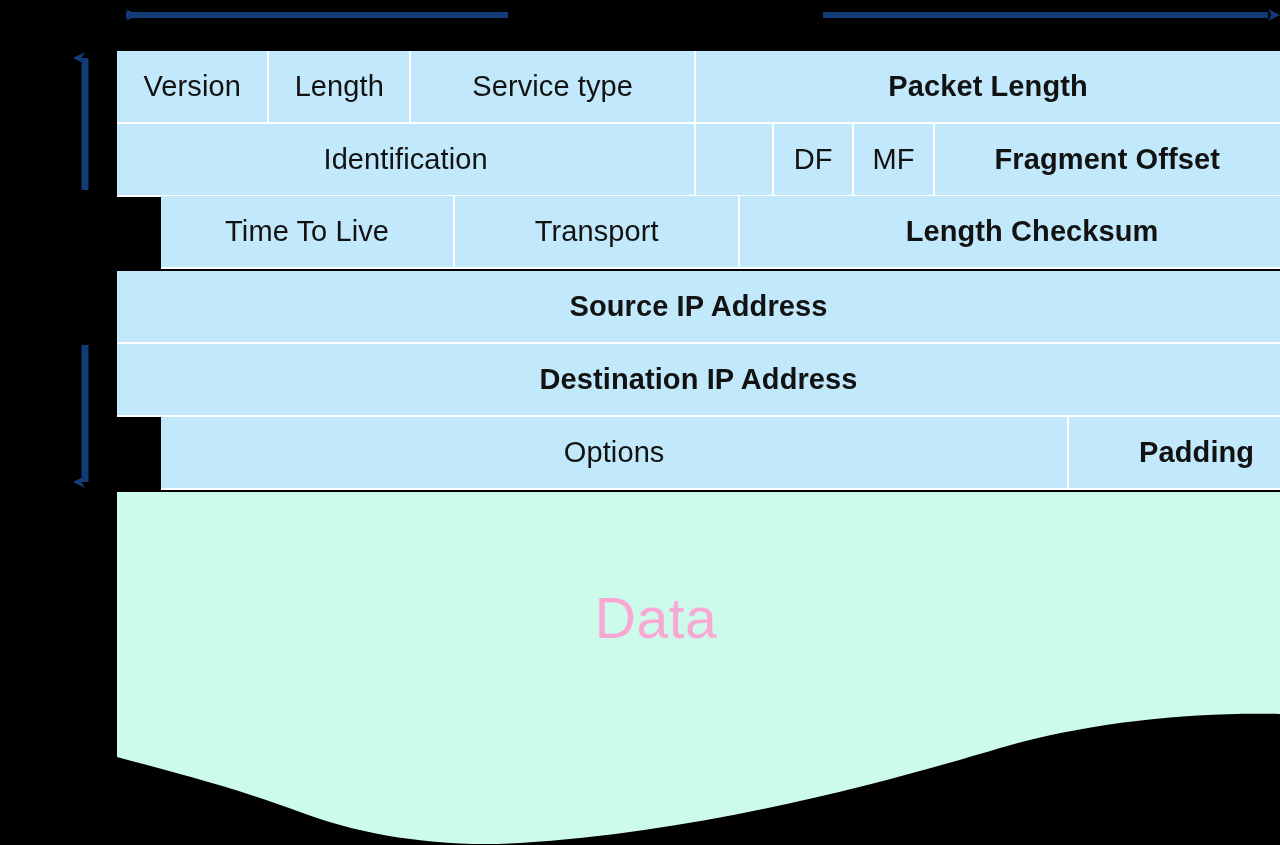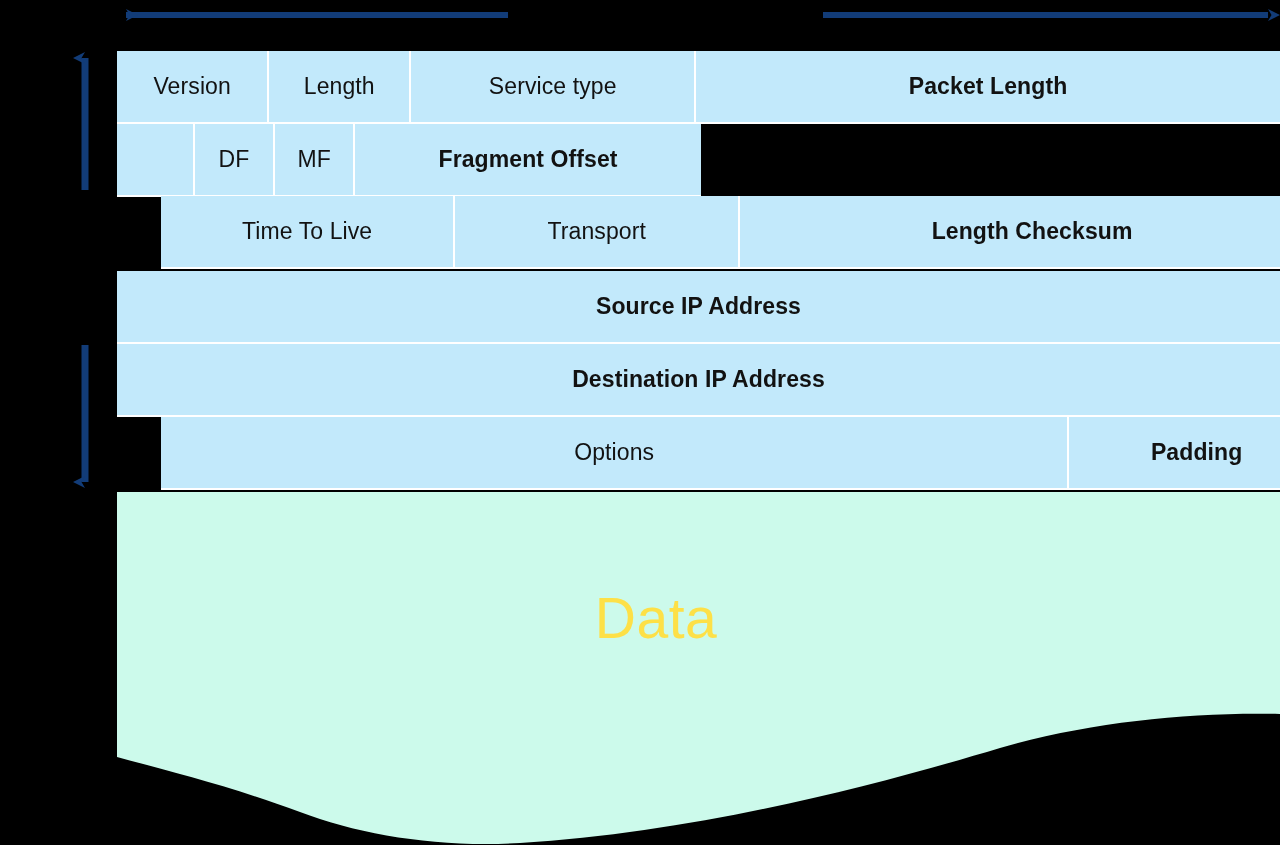--- a/index.html
+++ b/index.html
@@ -42,21 +42,21 @@
   }
   .hdr-cell {
     background: #c2e9fb;
     border-right: 2px solid #ffffff;
     border-bottom: 2px solid #ffffff;
     box-sizing: border-box;
     display: flex;
     align-items: center;
     justify-content: center;
     color: #121212;
-    font-size: 23px;
+    font-size: 29px;
     font-weight: 400;
     letter-spacing: 0.1px;
     white-space: nowrap;
     overflow: hidden;
   }
   .hdr-cell.last { border-right: none; font-weight: bold; }
   .hdr-cell.blank { color: transparent; }
 
   
   #data-blob-layer {
@@ -67,21 +67,21 @@
     height: 845px;
     pointer-events: none;
   }
   #data-label {
     position: absolute;
     left: 117px;
     top: 585px;
     width: 1078px;
     text-align: center;
     font-size: 57px;
-    color: #fde047;
+    color: #f9a8d4;
     font-weight: 400;
     letter-spacing: 0.5px;
   }
 </style>
 </head>
 <body>
 
 <div id="canvas">
 
   <svg id="data-blob-layer" class="arrow-svg" viewBox="0 0 1280 845" preserveAspectRatio="none">
@@ -98,20 +98,21 @@
   <div id="header-table">
 
     <div class="hdr-row" style="top:0px;">
       <div class="hdr-cell" style="width:13.1%">Version</div>
       <div class="hdr-cell" style="width:12.2%">Length</div>
       <div class="hdr-cell" style="width:24.5%">Service type</div>
       <div class="hdr-cell last" style="width:50.2%">Packet Length</div>
     </div>
 
     <div class="hdr-row" style="top:73.2px;">
+      <div class="hdr-cell" style="width:49.8%">Identification</div>
       <div class="hdr-cell blank" style="width:6.7%"></div>
       <div class="hdr-cell" style="width:6.9%">DF</div>
       <div class="hdr-cell" style="width:6.9%">MF</div>
       <div class="hdr-cell last" style="width:29.7%">Fragment Offset</div>
     </div>
 
     <div class="hdr-row" style="top:145px;padding-left:44px;">
       <div class="hdr-cell" style="width:25.3%">Time To Live</div>
       <div class="hdr-cell" style="width:24.5%">Transport</div>
       <div class="hdr-cell last" style="width:50.2%">Length Checksum</div>

